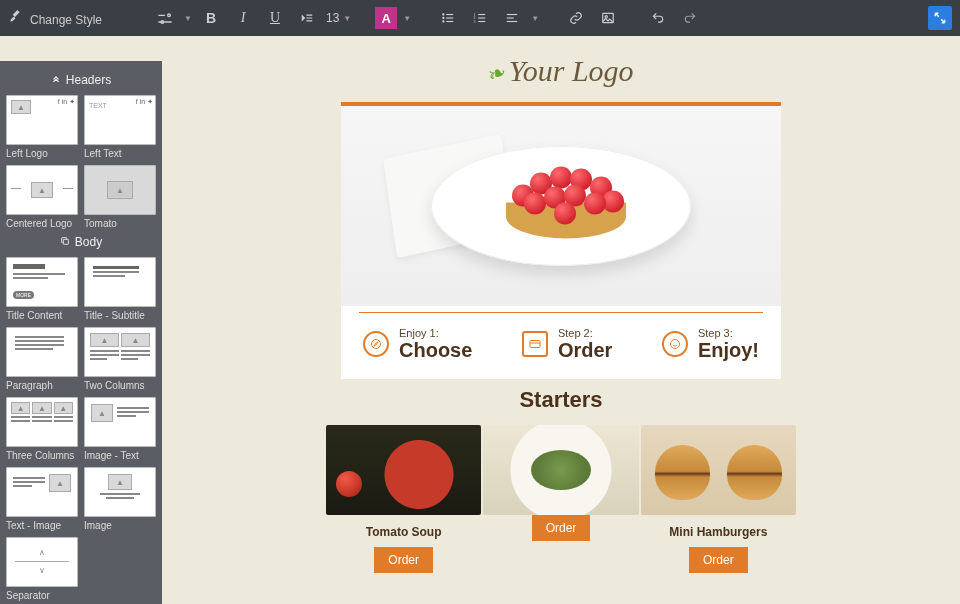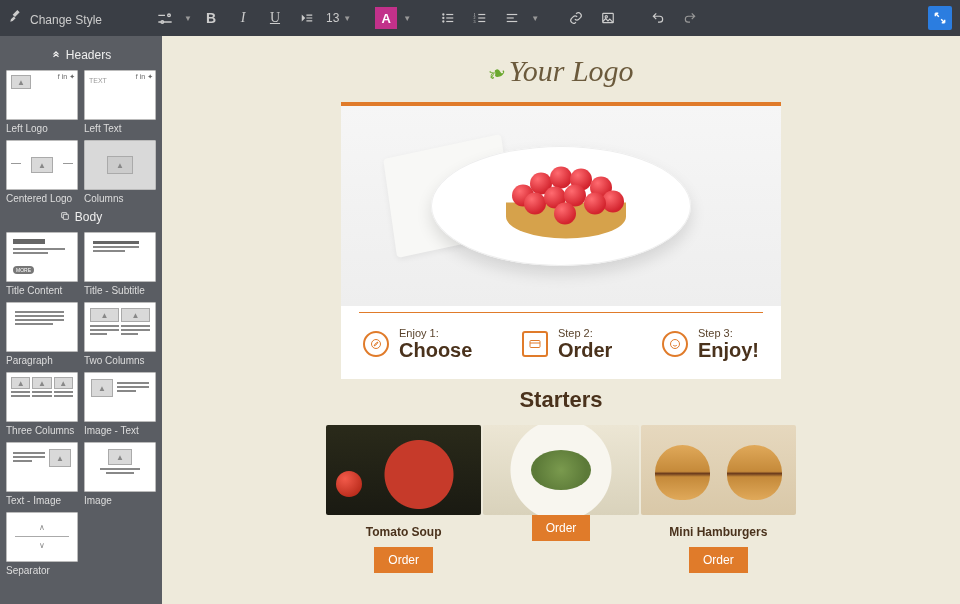--- a/index.html
+++ b/index.html
@@ -12,21 +12,21 @@
 .tb-btn { width: 26px; height: 26px; display: flex; align-items: center; justify-content: center; color: #ccc; font-size: 14px; cursor: pointer; font-family: Georgia, serif; }
 .tb-btn.bold { font-weight: bold; font-family: Arial; }
 .tb-btn.italic { font-style: italic; }
 .tb-btn.underline { text-decoration: underline; }
 .tb-size { color: #ccc; font-size: 12px; display: flex; align-items: center; gap: 4px; }
 .caret-dn { font-size: 8px; color: #999; }
 .color-swatch { width: 22px; height: 22px; background: #c2318a; display: flex; align-items: center; justify-content: center; color: #fff; font-size: 13px; font-weight: bold; }
 .tb-sep { width: 12px; }
 .expand-btn { position: absolute; right: 8px; width: 24px; height: 24px; background: #2b7de0; border-radius: 2px; display: flex; align-items: center; justify-content: center; color: #fff; }
 .main { display: flex; flex: 1; overflow: hidden; }
-.sidebar { width: 162px; background: #5a5d63; overflow-y: auto; padding: 6px; }
+.sidebar { width: 162px; background: #5a5d63; overflow-y: auto; padding: 6px; margin-top: 25px; }
 .sidebar::-webkit-scrollbar { width: 0; }
 .sb-section-header { color: #eee; font-size: 12px; text-align: center; padding: 6px 0 8px; display: flex; align-items: center; justify-content: center; gap: 5px; }
 .sb-grid { display: grid; grid-template-columns: 1fr 1fr; gap: 6px; }
 .sb-item { cursor: pointer; }
 .sb-thumb { background: #fff; border: 1px solid #bbb; height: 50px; border-radius: 1px; position: relative; overflow: hidden; }
 .sb-label { color: #ddd; font-size: 10px; margin-top: 3px; white-space: nowrap; }
 .th-social { position: absolute; right: 2px; top: 2px; font-size: 7px; color: #666; }
 .th-imgbox { background: #d9d9d9; border: 1px solid #aaa; display: flex; align-items: center; justify-content: center; }
 .th-img-icon { font-size: 8px; color: #888; }
 .th-row { display: flex; gap: 2px; }
@@ -204,21 +204,21 @@
               <div style="position:absolute;right:4px;top:22px;width:10px;height:1px;background:#999"></div>
             </div>
           <div class="sb-label">Centered Logo</div>
         </div>
         <div class="sb-item">
           <div class="sb-thumb" style="background:#d9d9d9">
               <div class="th-imgbox" style="position:absolute;left:50%;top:50%;transform:translate(-50%,-50%);width:26px;height:18px;background:#ccc">
                 <span class="th-img-icon">▲</span>
               </div>
             </div>
-          <div class="sb-label">Columns</div>
+          <div class="sb-label">Tomato</div>
         </div>
       </div>
 
       <div class="sb-section-header">
         <span>
           <svg width="10" height="10" viewBox="0 0 24 24" fill="none" stroke="#eee" stroke-width="2">
               <rect x="8" y="8" width="12" height="12" rx="1"></rect>
               <path d="M16 8V5a1 1 0 0 0-1-1H5a1 1 0 0 0-1 1v10a1 1 0 0 0 1 1h3"></path>
             </svg>
         </span>

